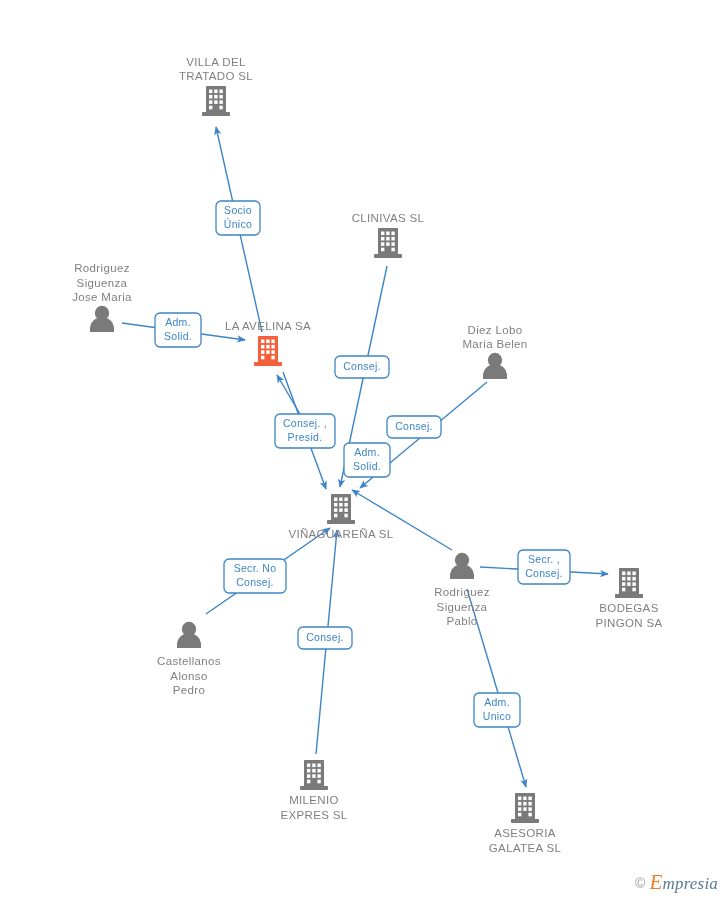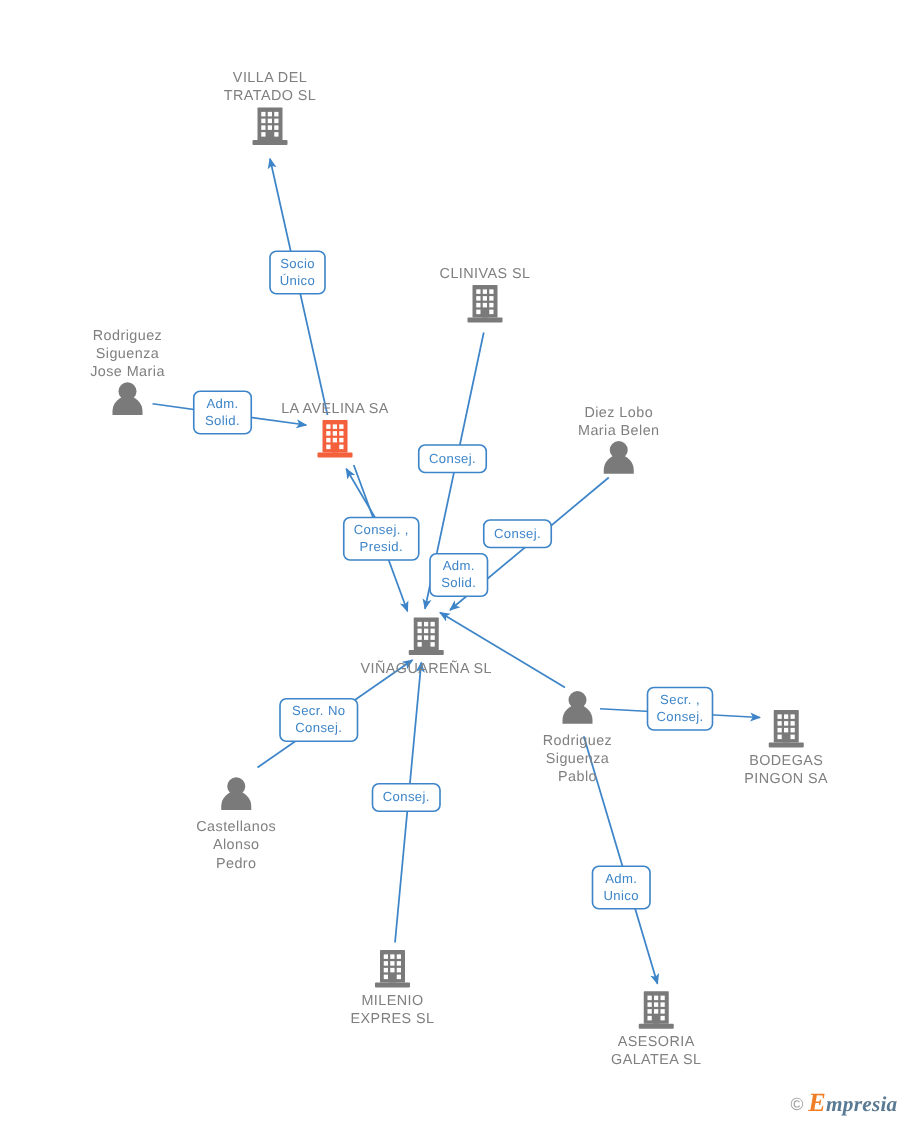--- a/index.html
+++ b/index.html
@@ -66,21 +66,20 @@
     font-size: 14px;
     color: #9a9a9a;
     font-family: "Liberation Sans", sans-serif;
   }
   #watermark .wm-brand {
     font-family: "Liberation Serif", serif;
     font-style: italic;
     font-size: 17px;
     color: #5a7a93;
     letter-spacing: 0.2px;
-    font-weight: bold;
   }
   #watermark .wm-brand .wm-first {
     color: #F07E26;
     font-size: 21px;
   }
 </style>
 </head>
 <body>
 
 <svg id="graph-canvas" viewBox="0 0 728 905">

